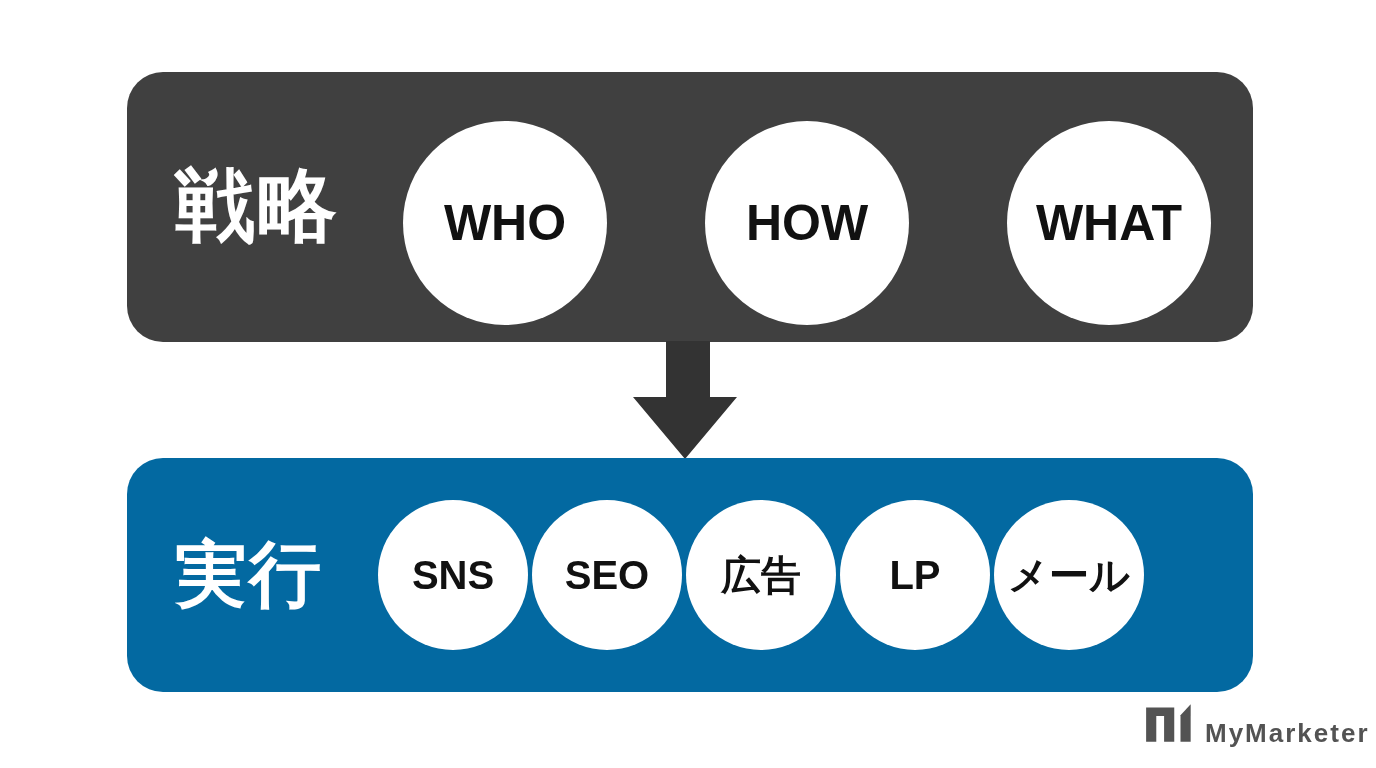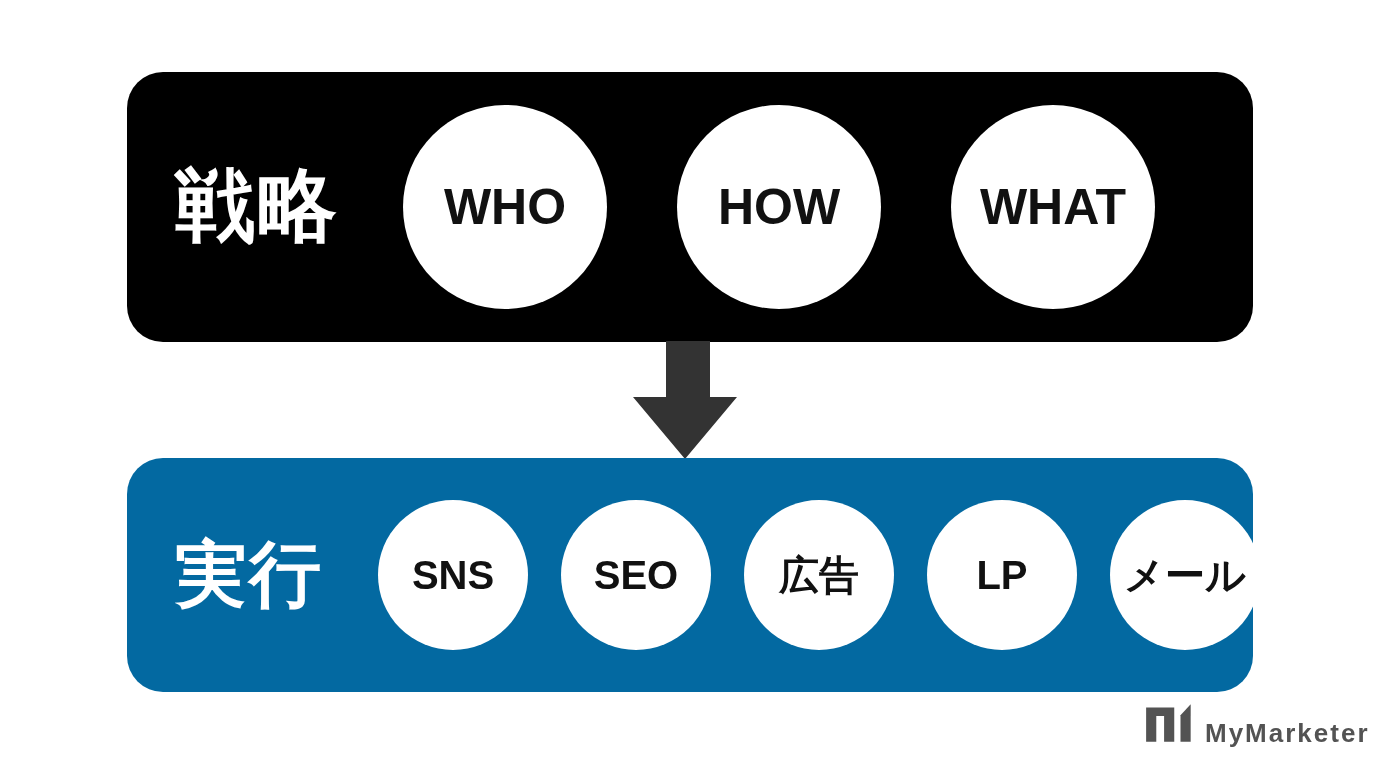--- a/index.html
+++ b/index.html
@@ -17,21 +17,21 @@
   }
   .band {
     position: absolute;
     left: 127px;
     width: 1126px;
     border-radius: 36px;
   }
   .band-strategy {
     top: 72px;
     height: 270px;
-    background: #000000;
+    background: #404040;
   }
   .band-execution {
     top: 458px;
     height: 234px;
     background: #0369a1;
   }
   .band-label {
     position: absolute;
     left: 48px;
     top: 50%;
@@ -44,27 +44,27 @@
   .band-strategy .band-label { font-size: 80px; }
   .band-execution .band-label { font-size: 72px; }
 
   .circle-row {
     position: absolute;
     display: flex;
     align-items: center;
   }
   .band-strategy .circle-row {
     left: 276px;
-    top: 33px;
-    gap: 70px;
+    top: 49px;
+    gap: 98px;
   }
   .band-execution .circle-row {
     left: 251px;
     top: 42px;
-    gap: 33px;
+    gap: 4px;
   }
   .circle {
     background: #ffffff;
     border-radius: 50%;
     display: flex;
     align-items: center;
     justify-content: center;
     font-weight: bold;
     color: #111111;
     flex: 0 0 auto;

